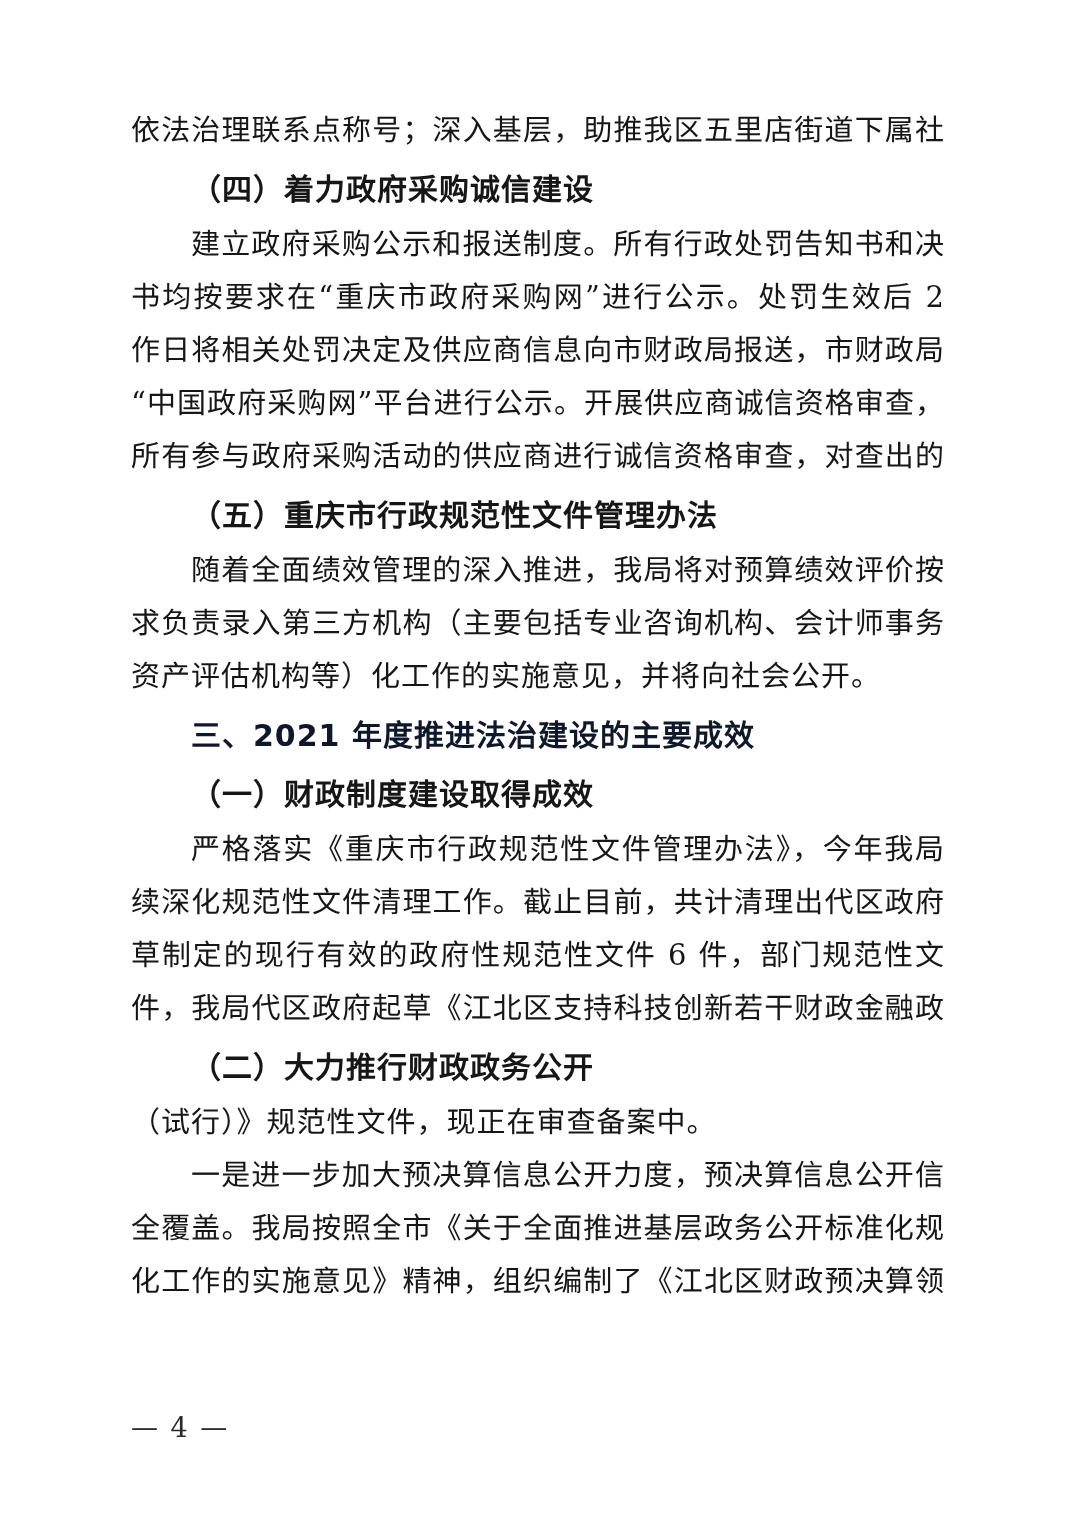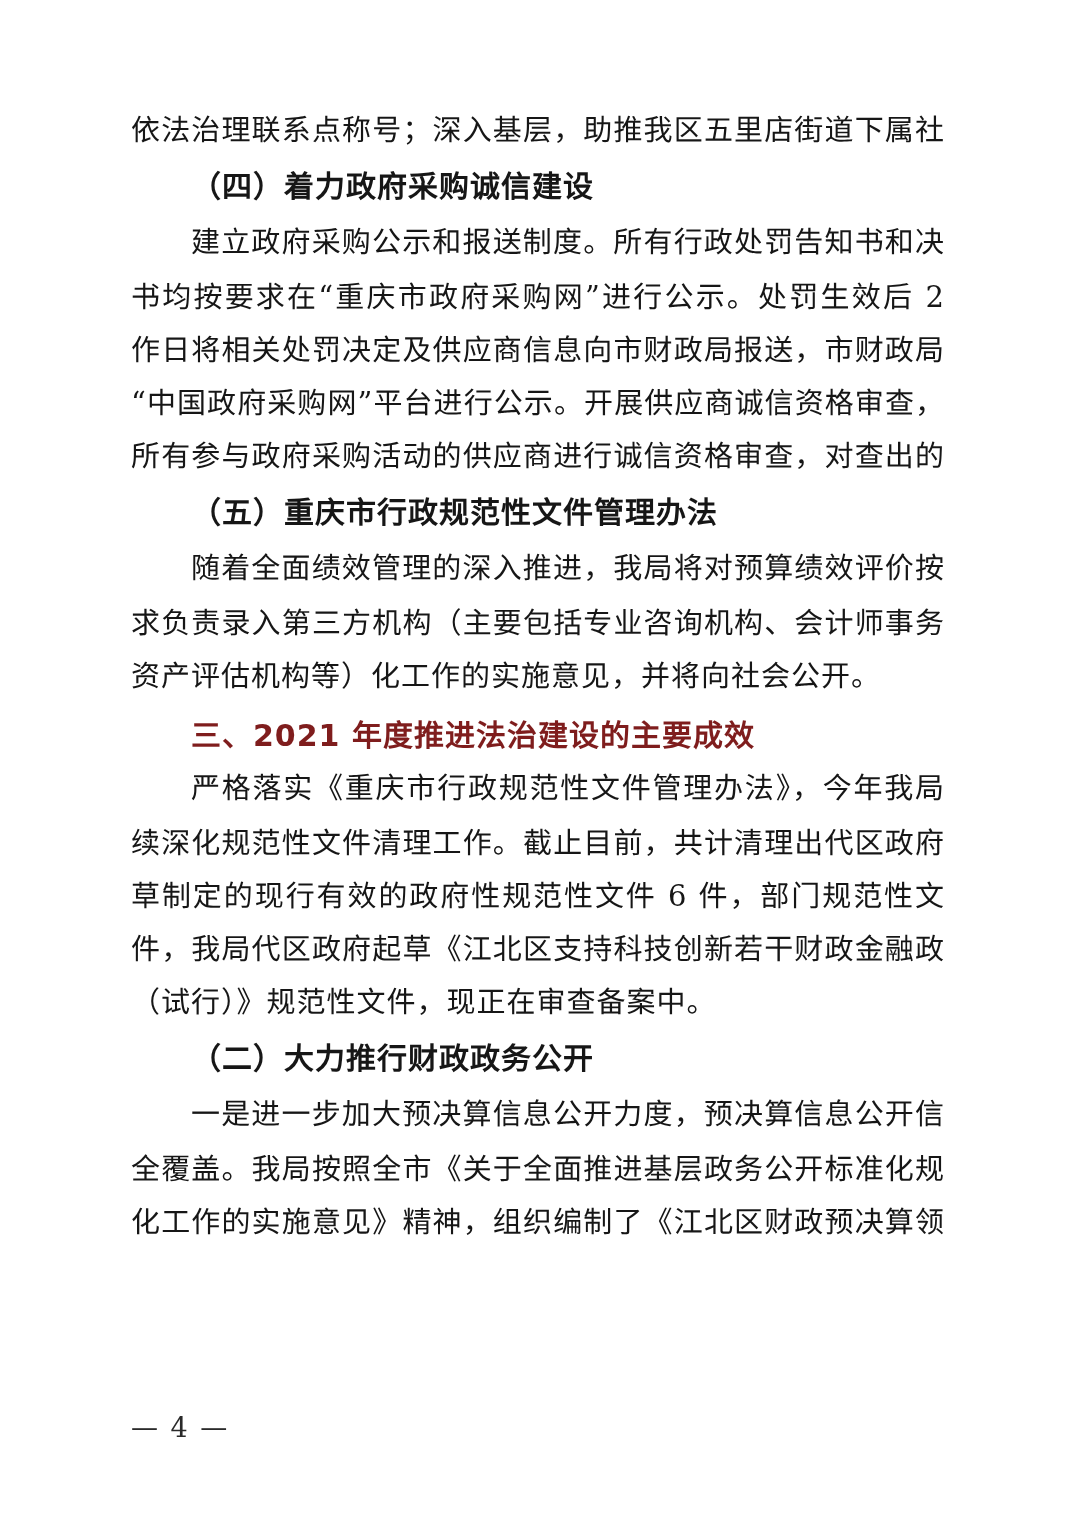--- a/index.html
+++ b/index.html
@@ -40,35 +40,34 @@
   }
   
   .just {
     white-space: normal;
     text-align: justify;
     text-align-last: justify;
   }
   
   .ind {
     padding-left: 60px;
-    font-family: Liberation Mono, monospace;
   }
   .ind.just { padding-left: 60px; }
   
   .kai {
     font-weight: bold;
     font-size: 30px;
   }
   
   .hei {
     font-family: "DejaVu Sans", "Liberation Sans", sans-serif;
     font-weight: bold;
     font-size: 30px;
     letter-spacing: 1px;
-    color: #7f1d1d;
+    color: #0f172a;
   }
   .kai, .hei {
     margin-top: 6px;
     margin-bottom: 2px;
   }
   .page-footer {
     position: absolute;
     left: 131px;
     top: 1408px;
     height: 40px;
@@ -91,26 +90,27 @@
     <div class="ln just ind">建立政府采购公示和报送制度。所有行政处罚告知书和决定</div>
     <div class="ln just">书均按要求在“重庆市政府采购网”进行公示。处罚生效后 2 个工</div>
     <div class="ln just">作日将相关处罚决定及供应商信息向市财政局报送，市财政局在</div>
     <div class="ln just">“中国政府采购网”平台进行公示。开展供应商诚信资格审查，对</div>
     <div class="ln just">所有参与政府采购活动的供应商进行诚信资格审查，对查出的失</div>
     <div class="ln kai ind">（五）重庆市行政规范性文件管理办法</div>
     <div class="ln just ind">随着全面绩效管理的深入推进，我局将对预算绩效评价按要</div>
     <div class="ln just">求负责录入第三方机构（主要包括专业咨询机构、会计师事务所、</div>
     <div class="ln">资产评估机构等）化工作的实施意见，并将向社会公开。</div>
     <div class="ln hei ind">三、2021 年度推进法治建设的主要成效</div>
+    <div class="ln kai ind">（一）财政制度建设取得成效</div>
     <div class="ln just ind">严格落实《重庆市行政规范性文件管理办法》，今年我局继</div>
     <div class="ln just">续深化规范性文件清理工作。截止目前，共计清理出代区政府起</div>
     <div class="ln just">草制定的现行有效的政府性规范性文件 6 件，部门规范性文件 3</div>
     <div class="ln just">件，我局代区政府起草《江北区支持科技创新若干财政金融政策</div>
+    <div class="ln kai ind">（二）大力推行财政政务公开</div>
     <div class="ln">（试行）》规范性文件，现正在审查备案中。</div>
-    <div class="ln kai ind">（二）大力推行财政政务公开</div>
     <div class="ln just ind">一是进一步加大预决算信息公开力度，预决算信息公开信息</div>
     <div class="ln just">全覆盖。我局按照全市《关于全面推进基层政务公开标准化规范</div>
     <div class="ln just">化工作的实施意见》精神，组织编制了《江北区财政预决算领域</div>
 
   </div>
 
   <div class="page-footer">— 4 —</div>
 
 </div>
 

